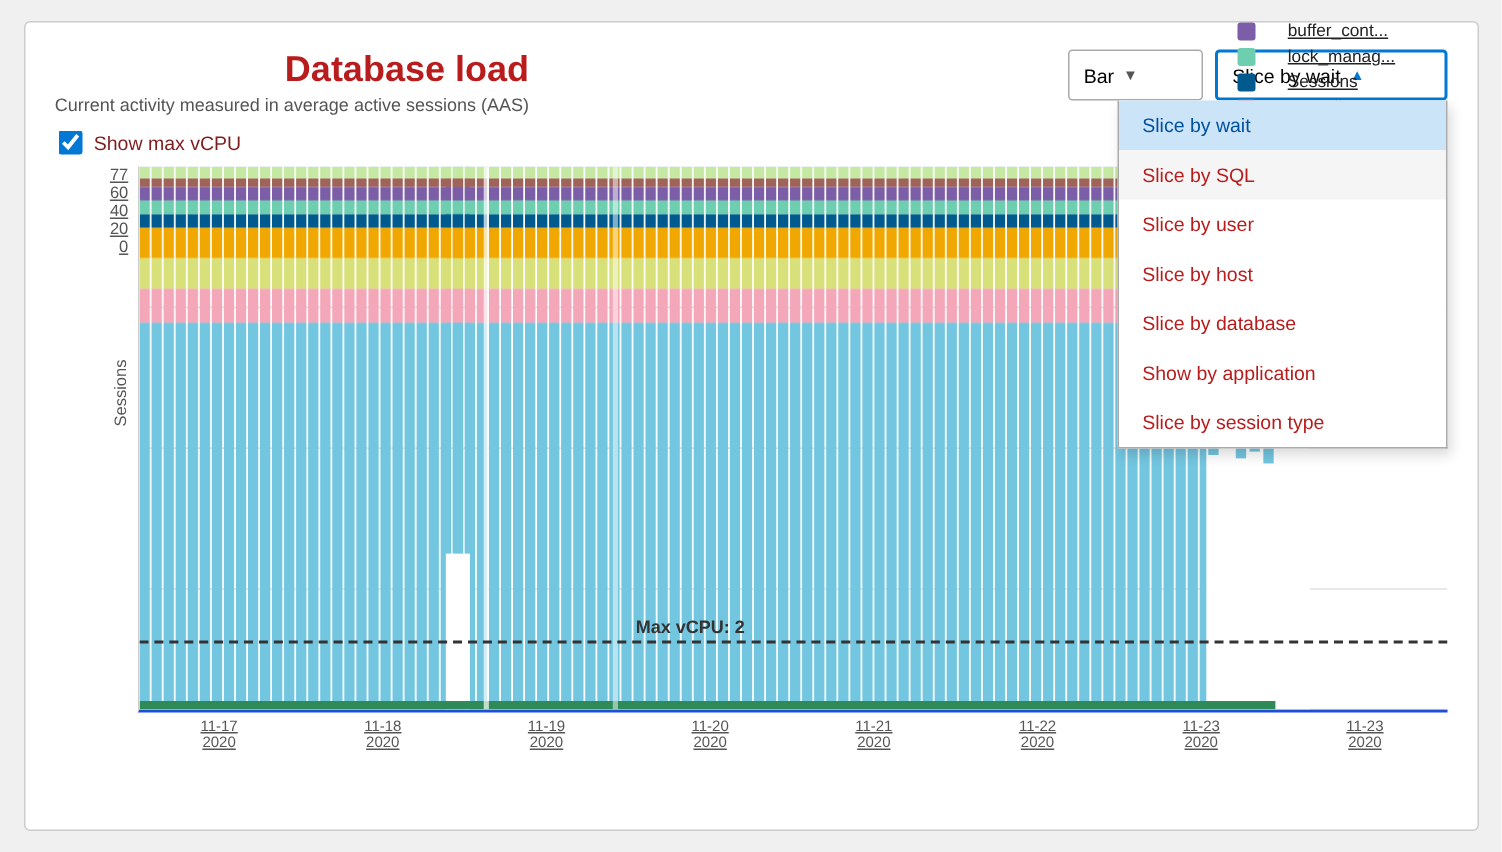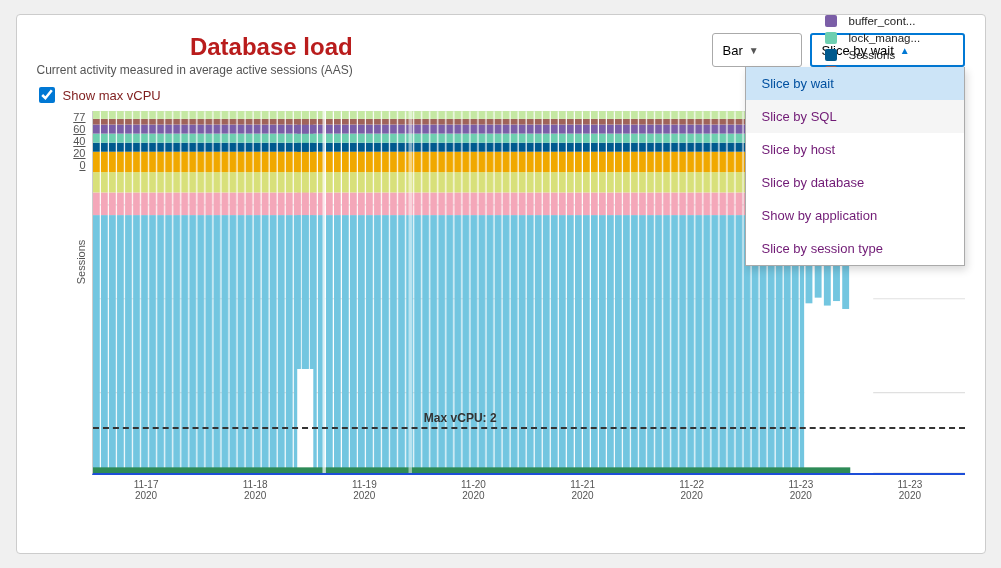--- a/index.html
+++ b/index.html
@@ -75,21 +75,21 @@
       border: 1px solid #aaa;
       border-top: none;
       width: 220px;
       z-index: 10;
       box-shadow: 2px 4px 8px rgba(0,0,0,0.15);
     }
     .dropdown-item {
       padding: 9px 16px;
       font-size: 13px;
       cursor: pointer;
-      color: #701a75;
+      color: #b91c1c;
     }
     .dropdown-item.active {
       background: #cce4f7;
       color: #0050a0;
       font-weight: 500;
     }
     .dropdown-item.hovered {
       background: #f5f5f5;
     }
 
@@ -165,37 +165,39 @@
       display: flex;
       justify-content: space-around;
       padding-top: 4px;
       padding-left: 0;
     }
     .x-label {
       font-size: 10px;
       color: #555;
       text-align: center;
       width: 60px;
+      text-decoration: underline;
     }
     
     .legend {
       position: absolute;
       right: 0;
       top: 0;
       width: 160px;
       display: flex;
       flex-direction: column;
       gap: 5px;
     }
     .legend-item {
       display: flex;
       align-items: center;
-      gap: 12px;
+      gap: 22px;
       font-size: 11.5px;
       color: #222;
+      text-decoration: underline;
     }
     .legend-dot {
       width: 12px;
       height: 12px;
       border-radius: 2px;
       flex-shrink: 0;
     }
     .max-vcpu-label {
       position: absolute;
       bottom: 48px;
@@ -231,20 +233,21 @@
       </div>
 
       <div class="select-box slice-select">
         <span>Slice by wait</span>
         <span class="arrow">▲</span>
       </div>
 
       <div class="dropdown-menu">
         <div class="dropdown-item active">Slice by wait</div>
         <div class="dropdown-item hovered">Slice by SQL</div>
+        <div class="dropdown-item">Slice by user</div>
         <div class="dropdown-item">Slice by host</div>
         <div class="dropdown-item">Slice by database</div>
         <div class="dropdown-item">Show by application</div>
         <div class="dropdown-item">Slice by session type</div>
       </div>
     </div>
   </div>
 
   <div class="checkbox-row">
     <input type="checkbox" checked="" style="">

